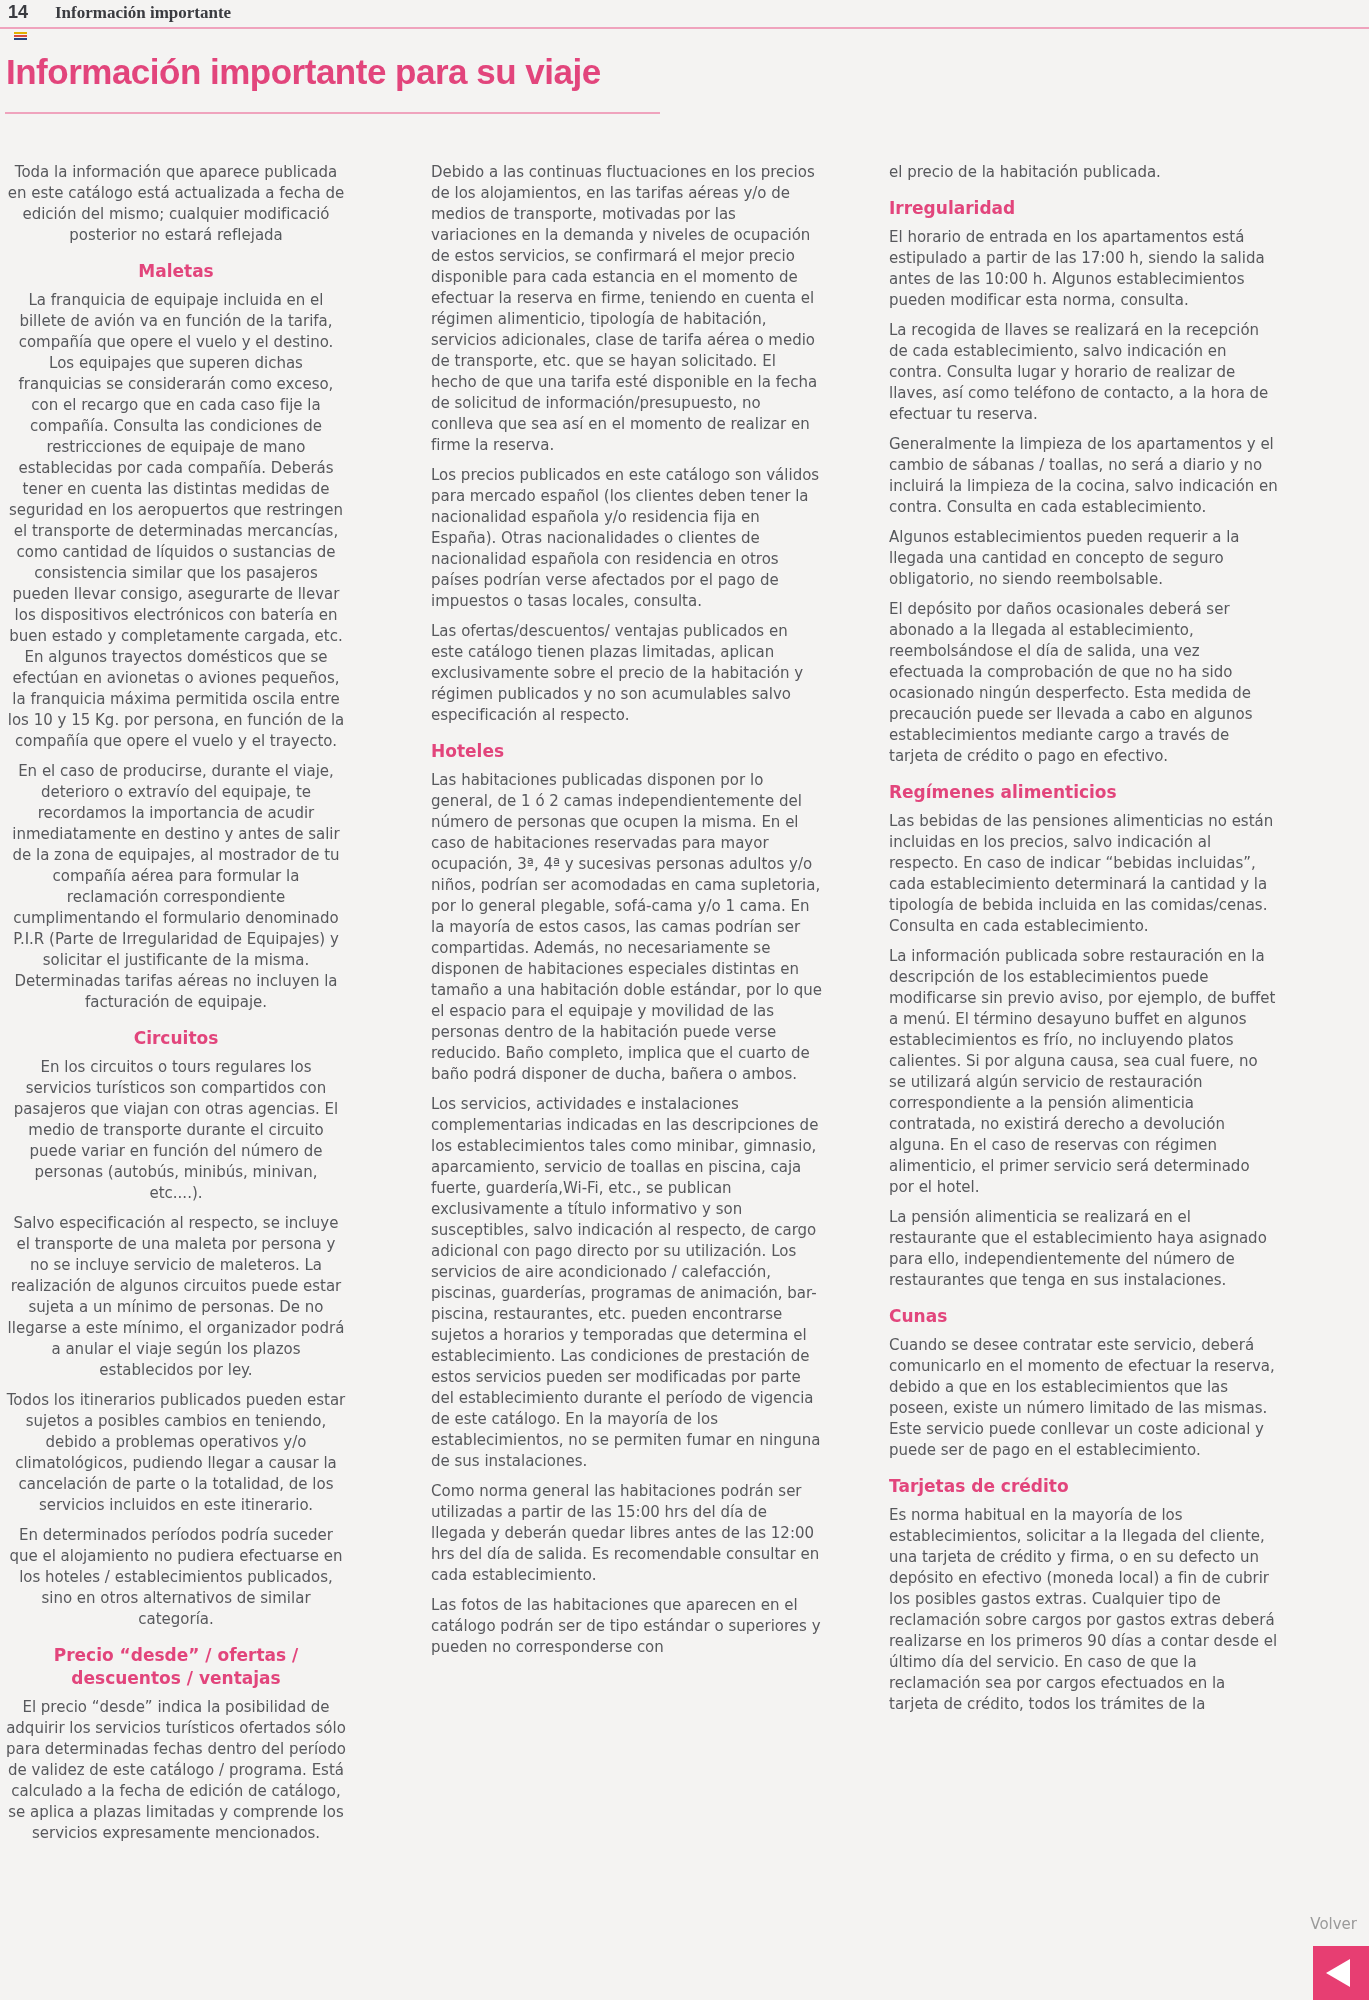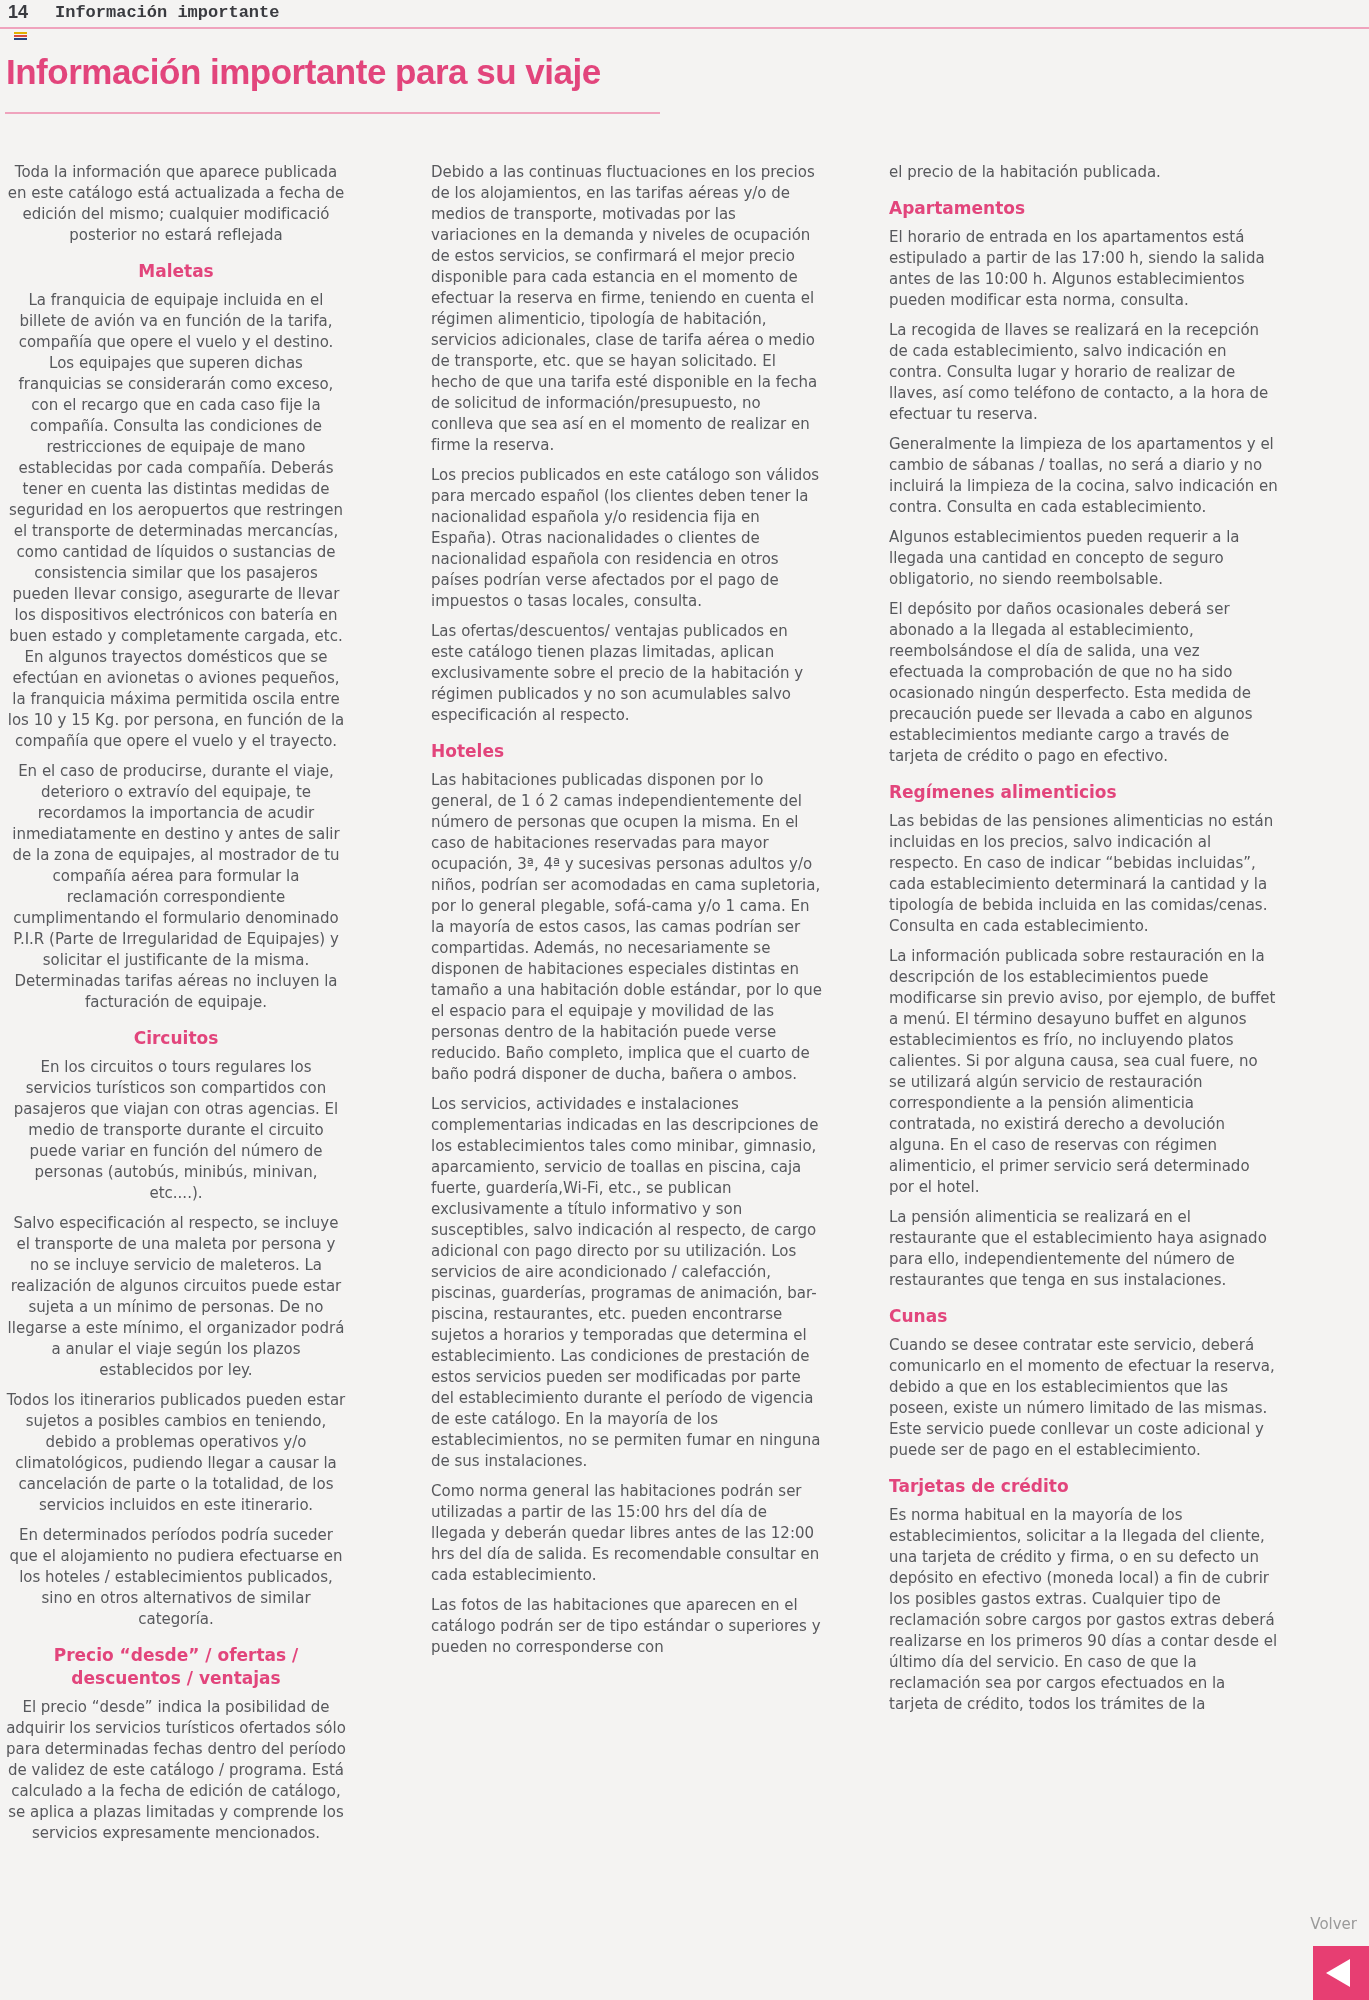--- a/index.html
+++ b/index.html
@@ -22,21 +22,21 @@
   }
   
   .page-header{position:absolute;top:2px;left:0;width:100%;height:26px;}
   .page-num{
     position:absolute;left:8px;top:0;
     font-family:"Liberation Sans",sans-serif;
     font-weight:bold;font-size:18px;color:var(--header-text);
   }
   .section-name{
     position:absolute;left:55px;top:1px;
-    font-family:Liberation Mono, monospace;
+    font-family:Liberation Serif, serif;
     font-weight:bold;font-size:17px;color:var(--header-text);
   }
   .header-rule{
     position:absolute;top:25px;left:0;width:1369px;height:2px;
     background:var(--rule);border:none;
   }
   .brand-mark{position:absolute;left:14px;top:30px;width:13px;height:10px;}
   .brand-mark i{display:block;height:2px;margin-bottom:1px;}
   .brand-mark i:nth-child(1){background:#e0b000;}
   .brand-mark i:nth-child(2){background:#d94a3a;}
@@ -125,21 +125,21 @@
       <p class="body-p">Los precios publicados en este catálogo son válidos para mercado español (los clientes deben tener la nacionalidad española y/o residencia fija en España). Otras nacionalidades o clientes de nacionalidad española con residencia en otros países podrían verse afectados por el pago de impuestos o tasas locales, consulta.</p>
       <p class="body-p">Las ofertas/descuentos/ ventajas publicados en este catálogo tienen plazas limitadas, aplican exclusivamente sobre el precio de la habitación y régimen publicados y no son acumulables salvo especificación al respecto.</p>
       <h3 class="sec-h">Hoteles</h3>
       <p class="body-p">Las habitaciones publicadas disponen por lo general, de 1 ó 2 camas independientemente del número de personas que ocupen la misma. En el caso de habitaciones reservadas para mayor ocupación, 3ª, 4ª y sucesivas personas adultos y/o niños, podrían ser acomodadas en cama supletoria, por lo general plegable, sofá-cama y/o 1 cama. En la mayoría de estos casos, las camas podrían ser compartidas. Además, no necesariamente se disponen de habitaciones especiales distintas en tamaño a una habitación doble estándar, por lo que el espacio para el equipaje y movilidad de las personas dentro de la habitación puede verse reducido. Baño completo, implica que el cuarto de baño podrá disponer de ducha, bañera o ambos.</p>
       <p class="body-p">Los servicios, actividades e instalaciones complementarias indicadas en las descripciones de los establecimientos tales como minibar, gimnasio, aparcamiento, servicio de toallas en piscina, caja fuerte, guardería,Wi-Fi, etc., se publican exclusivamente a título informativo y son susceptibles, salvo indicación al respecto, de cargo adicional con pago directo por su utilización. Los servicios de aire acondicionado / calefacción, piscinas, guarderías, programas de animación, bar-piscina, restaurantes, etc. pueden encontrarse sujetos a horarios y temporadas que determina el establecimiento. Las condiciones de prestación de estos servicios pueden ser modificadas por parte del establecimiento durante el período de vigencia de este catálogo. En la mayoría de los establecimientos, no se permiten fumar en ninguna de sus instalaciones.</p>
       <p class="body-p">Como norma general las habitaciones podrán ser utilizadas a partir de las 15:00 hrs del día de llegada y deberán quedar libres antes de las 12:00 hrs del día de salida. Es recomendable consultar en cada establecimiento.</p>
       <p class="body-p">Las fotos de las habitaciones que aparecen en el catálogo podrán ser de tipo estándar o superiores y pueden no corresponderse con</p>
     </div>
     <div class="col">
       <p class="body-p">el precio de la habitación publicada.</p>
-      <h3 class="sec-h">Apartamentos</h3>
+      <h3 class="sec-h">Irregularidad</h3>
       <p class="body-p">El horario de entrada en los apartamentos está estipulado a partir de las 17:00 h, siendo la salida antes de las 10:00 h. Algunos establecimientos pueden modificar esta norma, consulta.</p>
       <p class="body-p">La recogida de llaves se realizará en la recepción de cada establecimiento, salvo indicación en contra. Consulta lugar y horario de realizar de llaves, así como teléfono de contacto, a la hora de efectuar tu reserva.</p>
       <p class="body-p">Generalmente la limpieza de los apartamentos y el cambio de sábanas / toallas, no será a diario y no incluirá la limpieza de la cocina, salvo indicación en contra. Consulta en cada establecimiento.</p>
       <p class="body-p">Algunos establecimientos pueden requerir a la llegada una cantidad en concepto de seguro obligatorio, no siendo reembolsable.</p>
       <p class="body-p">El depósito por daños ocasionales deberá ser abonado a la llegada al establecimiento, reembolsándose el día de salida, una vez efectuada la comprobación de que no ha sido ocasionado ningún desperfecto. Esta medida de precaución puede ser llevada a cabo en algunos establecimientos mediante cargo a través de tarjeta de crédito o pago en efectivo.</p>
       <h3 class="sec-h">Regímenes alimenticios</h3>
       <p class="body-p">Las bebidas de las pensiones alimenticias no están incluidas en los precios, salvo indicación al respecto. En caso de indicar “bebidas incluidas”, cada establecimiento determinará la cantidad y la tipología de bebida incluida en las comidas/cenas. Consulta en cada establecimiento.</p>
       <p class="body-p">La información publicada sobre restauración en la descripción de los establecimientos puede modificarse sin previo aviso, por ejemplo, de buffet a menú. El término desayuno buffet en algunos establecimientos es frío, no incluyendo platos calientes. Si por alguna causa, sea cual fuere, no se utilizará algún servicio de restauración correspondiente a la pensión alimenticia contratada, no existirá derecho a devolución alguna. En el caso de reservas con régimen alimenticio, el primer servicio será determinado por el hotel.</p>
       <p class="body-p">La pensión alimenticia se realizará en el restaurante que el establecimiento haya asignado para ello, independientemente del número de restaurantes que tenga en sus instalaciones.</p>
       <h3 class="sec-h">Cunas</h3>

